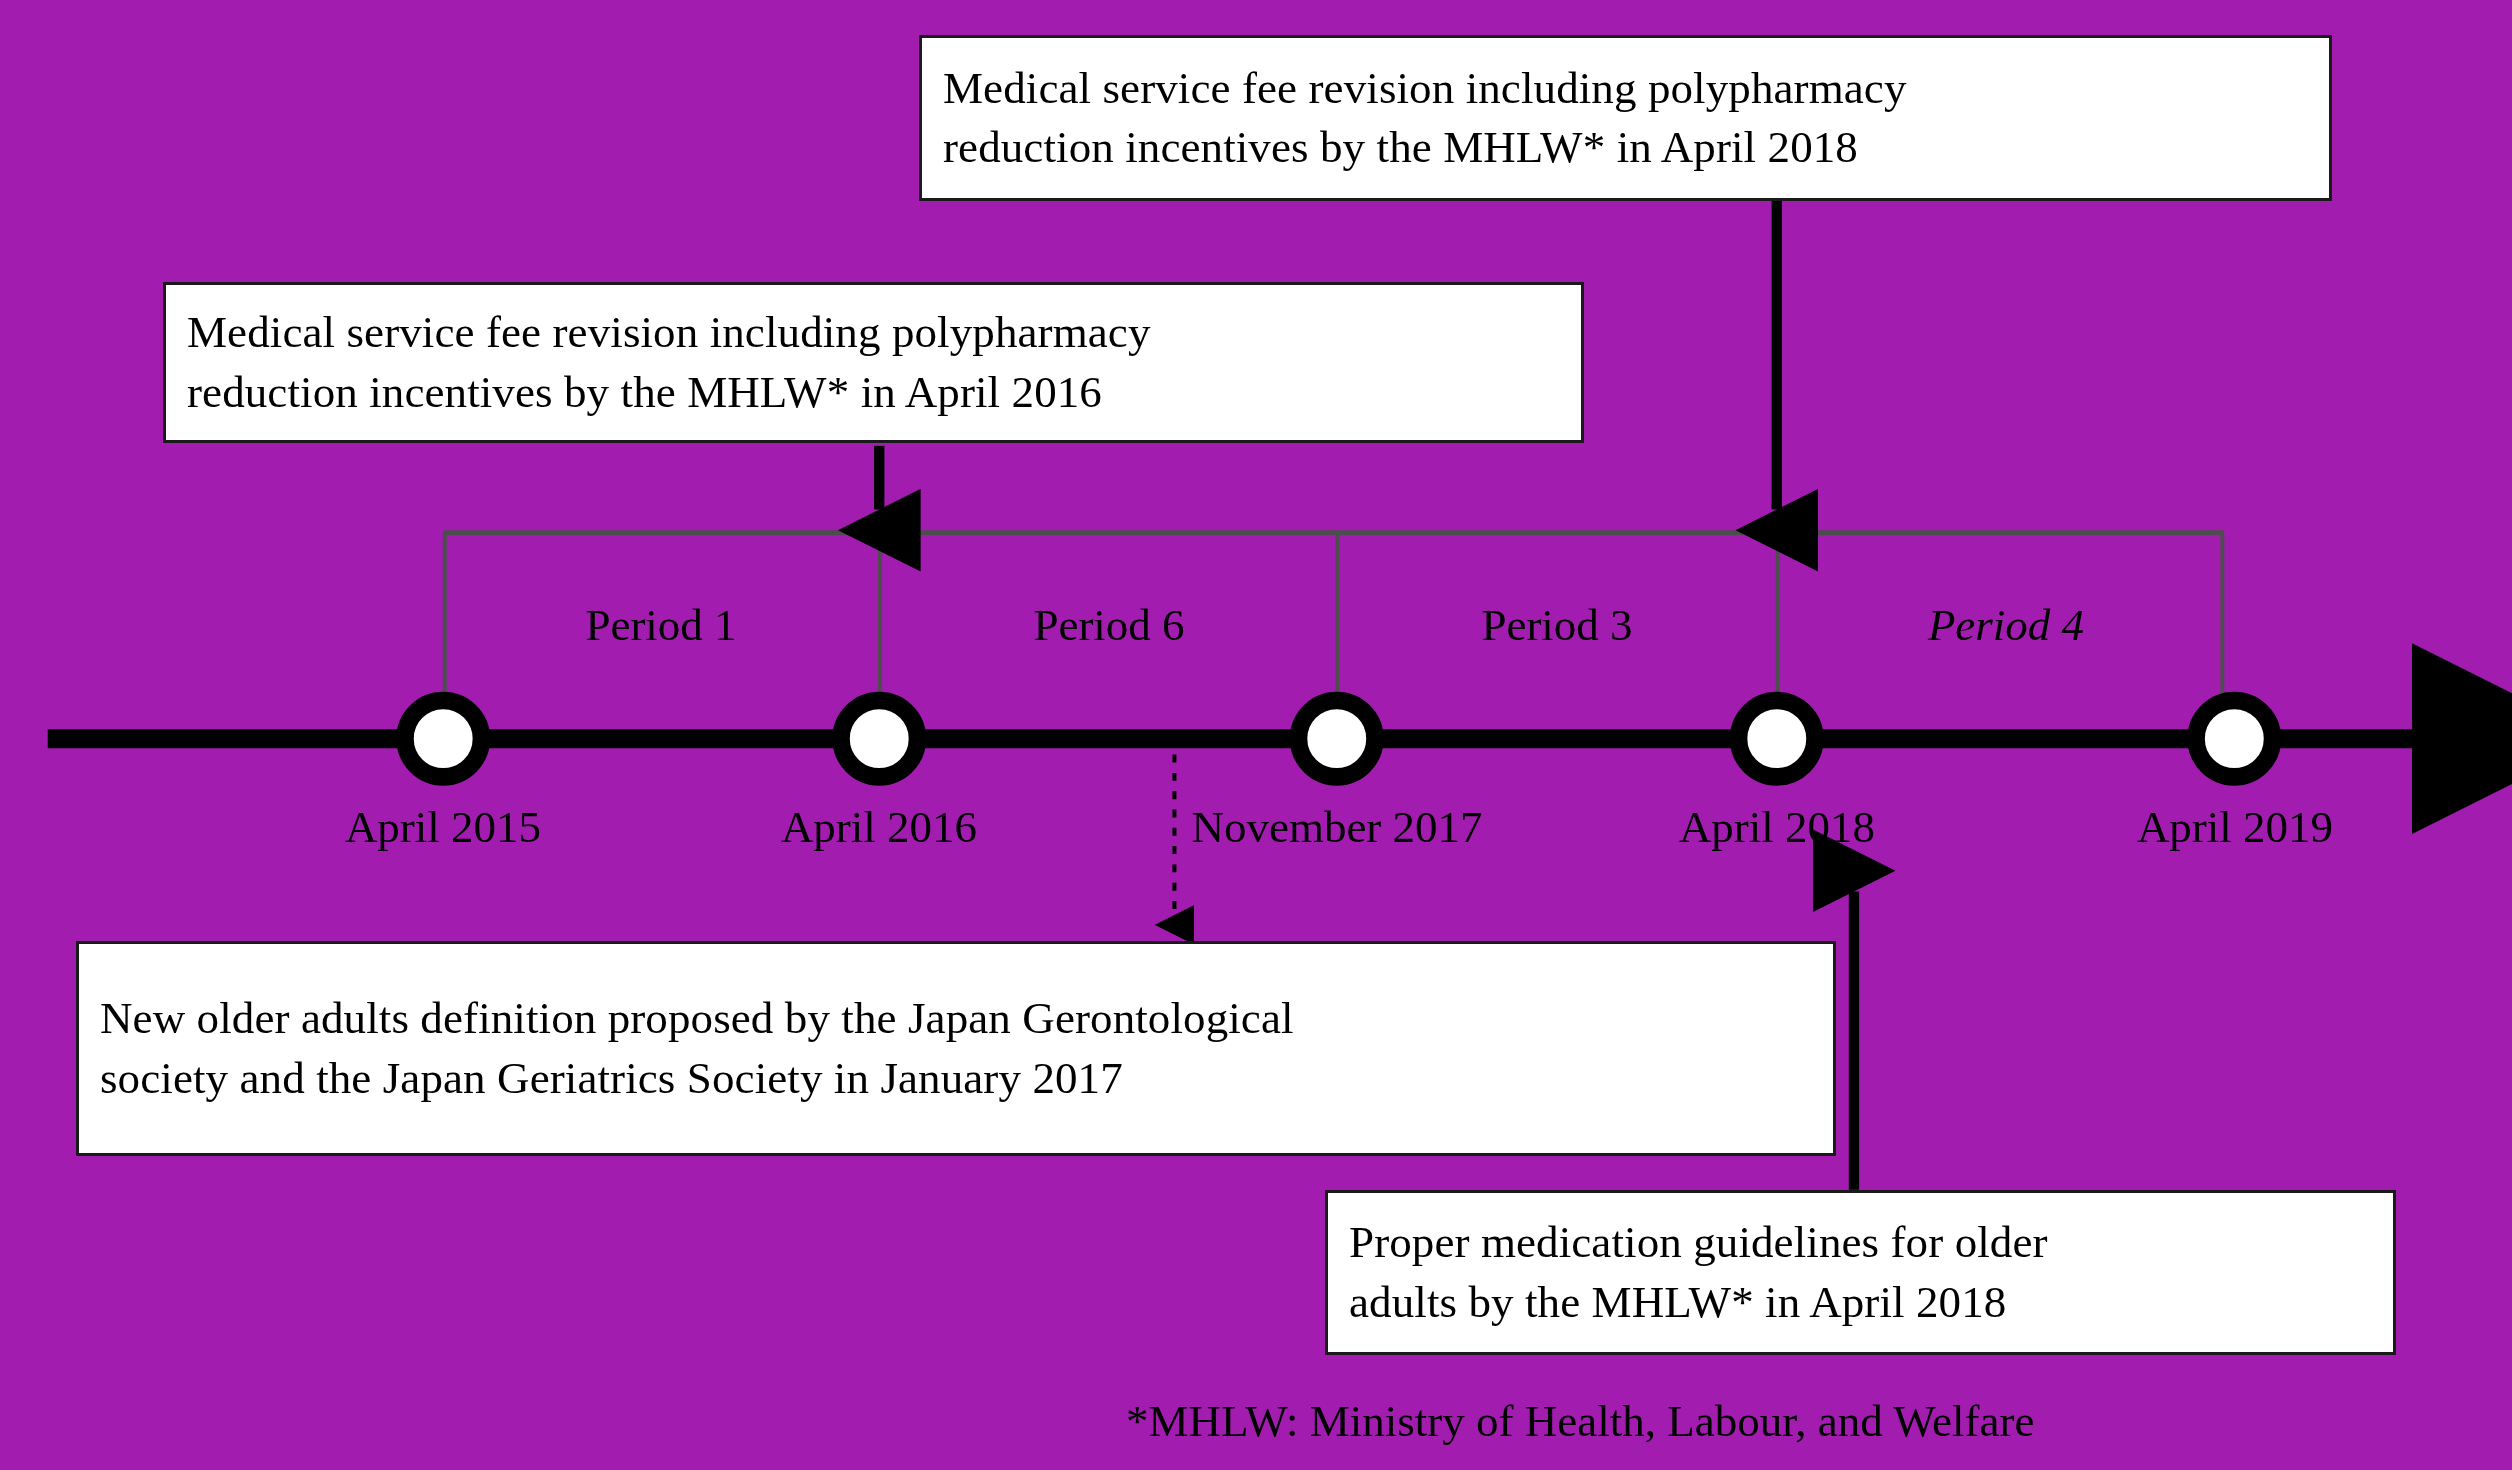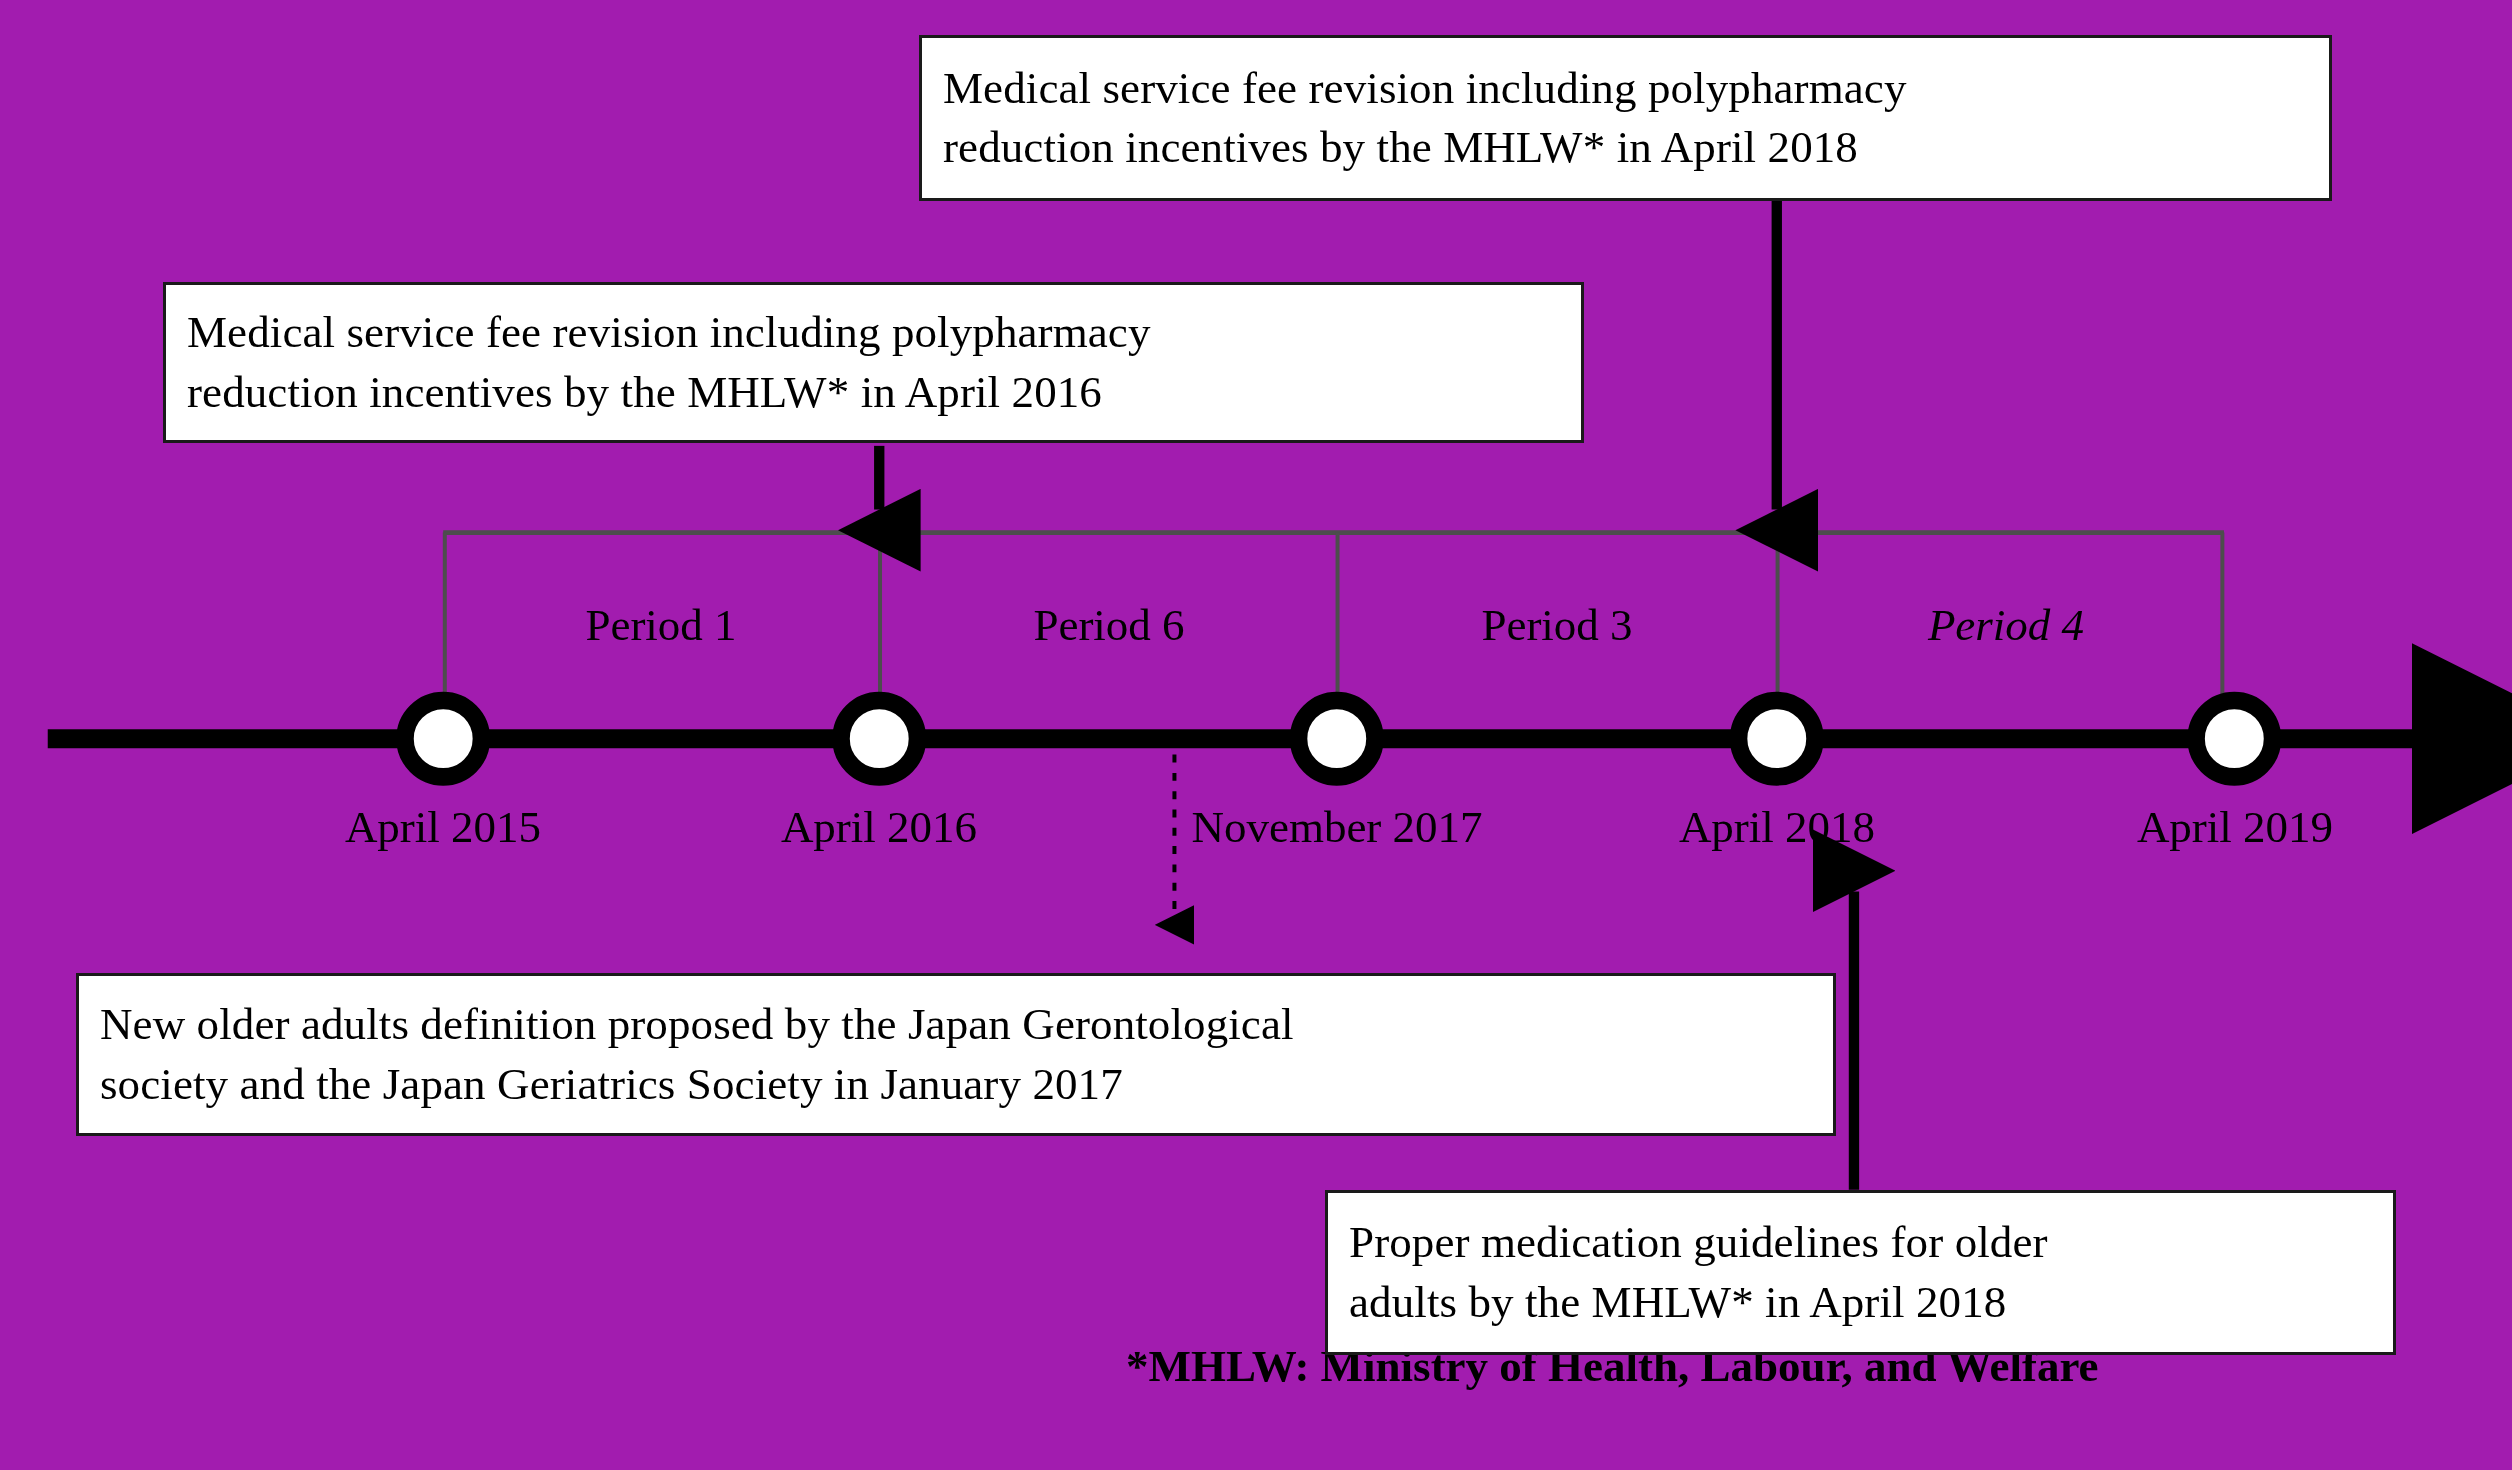--- a/index.html
+++ b/index.html
@@ -39,21 +39,21 @@
     display: block;
     font-size: 45px;
     line-height: 1.32;
     letter-spacing: 0.1px;
     padding: 0 21px;
     width: 100%;
   }
 
   #box-mhlw-2018 { left: 919px; top: 35px;  width: 1413px; height: 166px; }
   #box-mhlw-2016 { left: 163px;  top: 282px; width: 1421px; height: 161px; }
-  #box-older-def { left: 76px;   top: 941px; width: 1760px; height: 163px; margin-top: 32px; }
+  #box-older-def { left: 76px;   top: 941px; width: 1760px; height: 215px; }
   #box-proper-med{ left: 1325px; top: 1190px; width: 1071px; height: 165px; }
 
   
   .period-label {
     position: absolute;
     text-align: center;
     font-size: 45px;
     line-height: 1;
     z-index: 4;
     white-space: nowrap;
@@ -66,21 +66,21 @@
     z-index: 4;
     white-space: nowrap;
   }
   .footnote {
     position: absolute;
     font-size: 45px;
     line-height: 1;
     white-space: nowrap;
     z-index: 4;
   }
-  #footnote-mhlw { left: 1126px; top: 1344px; font-weight: bold; }
+  #footnote-mhlw { left: 1126px; top: 1399px; }
 </style>
 </head>
 <body>
 
 <div id="stage">
 
   <svg id="vector-layer" viewBox="0 0 3157 1848">
     <defs>
       <marker id="arrowThickRight" markerWidth="10" markerHeight="10" refX="1" refY="5" orient="auto" markerUnits="strokeWidth">
         <path d="M0,0 L10,5 L0,10 z" fill="#000000"></path>

